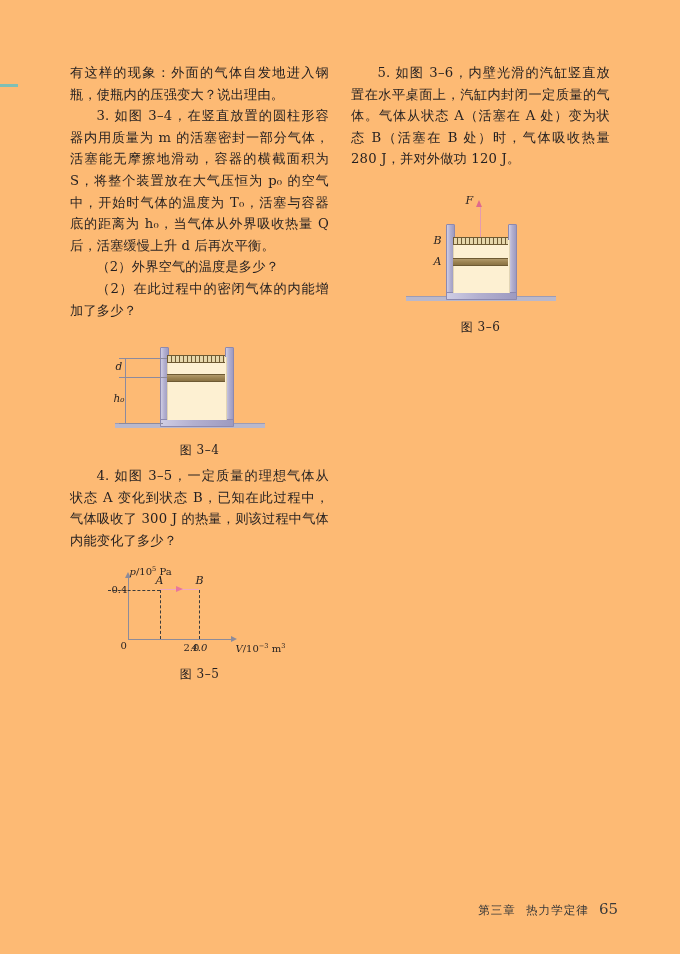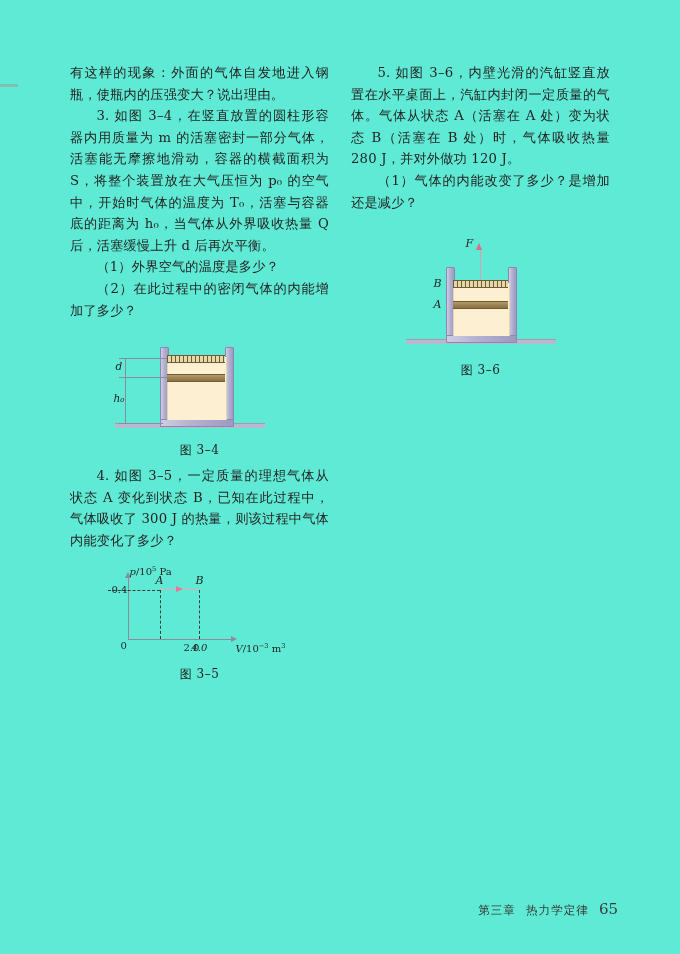--- a/index.html
+++ b/index.html
@@ -11,21 +11,21 @@
     width: 680px;
     height: 954px;
     position: relative;
     font-family: "DejaVu Serif", "Liberation Serif", serif;
     color: #231f20;
     overflow: hidden;
   }
   .page {
     position: absolute;
     inset: 0;
-    background: #5eead4;
+    background: #fdba74;
     padding-left: 43px;
   }
   .edge-mark {
     position: absolute;
     left: 0;
     top: 84px;
     width: 18px;
     height: 3px;
     background: #7fbfb5;
   }
@@ -223,21 +223,21 @@
   <div class="edge-mark"></div>
 
   <div class="columns">
 
     <div class="col">
 
       <p class="body-text indent0">有这样的现象：外面的气体自发地进入钢瓶，使瓶内的压强变大？说出理由。</p>
 
       <p class="body-text indent2">3. 如图 3–4，在竖直放置的圆柱形容器内用质量为 m 的活塞密封一部分气体，活塞能无摩擦地滑动，容器的横截面积为 S，将整个装置放在大气压恒为 p₀ 的空气中，开始时气体的温度为 T₀，活塞与容器底的距离为 h₀，当气体从外界吸收热量 Q 后，活塞缓慢上升 d 后再次平衡。</p>
 
-      <p class="body-text indent2">（1）外界空气的温度是多少？</p>
+      <p class="body-text indent2">（2）外界空气的温度是多少？</p>
 
       <p class="body-text indent2">（2）在此过程中的密闭气体的内能增加了多少？</p>
 
       <div class="figure-block">
         <div class="cyl-stage" style="width:190px;height:100px;">
 
           <div class="ground" style="left:10px;top:88px;width:150px;"></div>
 
           <div class="wall" style="left:55px;top:12px;width:7px;height:78px;"></div>
 
@@ -300,21 +300,20 @@
         </div>
         <div class="fig-caption" style="margin-top:14px;">图 3–5</div>
       </div>
 
     </div>
 
     <div class="col">
 
       <p class="body-text indent2">5. 如图 3–6，内壁光滑的汽缸竖直放置在水平桌面上，汽缸内封闭一定质量的气体。气体从状态 A（活塞在 A 处）变为状态 B（活塞在 B 处）时，气体吸收热量 280 J，并对外做功 120 J。</p>
 
-      <p class="body-text indent2">（1）气体的内能改变了多少？是增加还是减少？</p>
 
 
       <div class="figure-block" style="margin-top:22px;">
         <div class="cyl-stage" style="width:190px;height:120px;">
 
           <div class="arrow-up" style="left:94px;top:14px;height:34px;"></div>
           <div class="arrow-head" style="left:90.8px;top:8px;"></div>
           <div class="fig-letter" style="left:80px;top:2px;">F</div>
 
           <div class="ground" style="left:20px;top:104px;width:150px;"></div>

